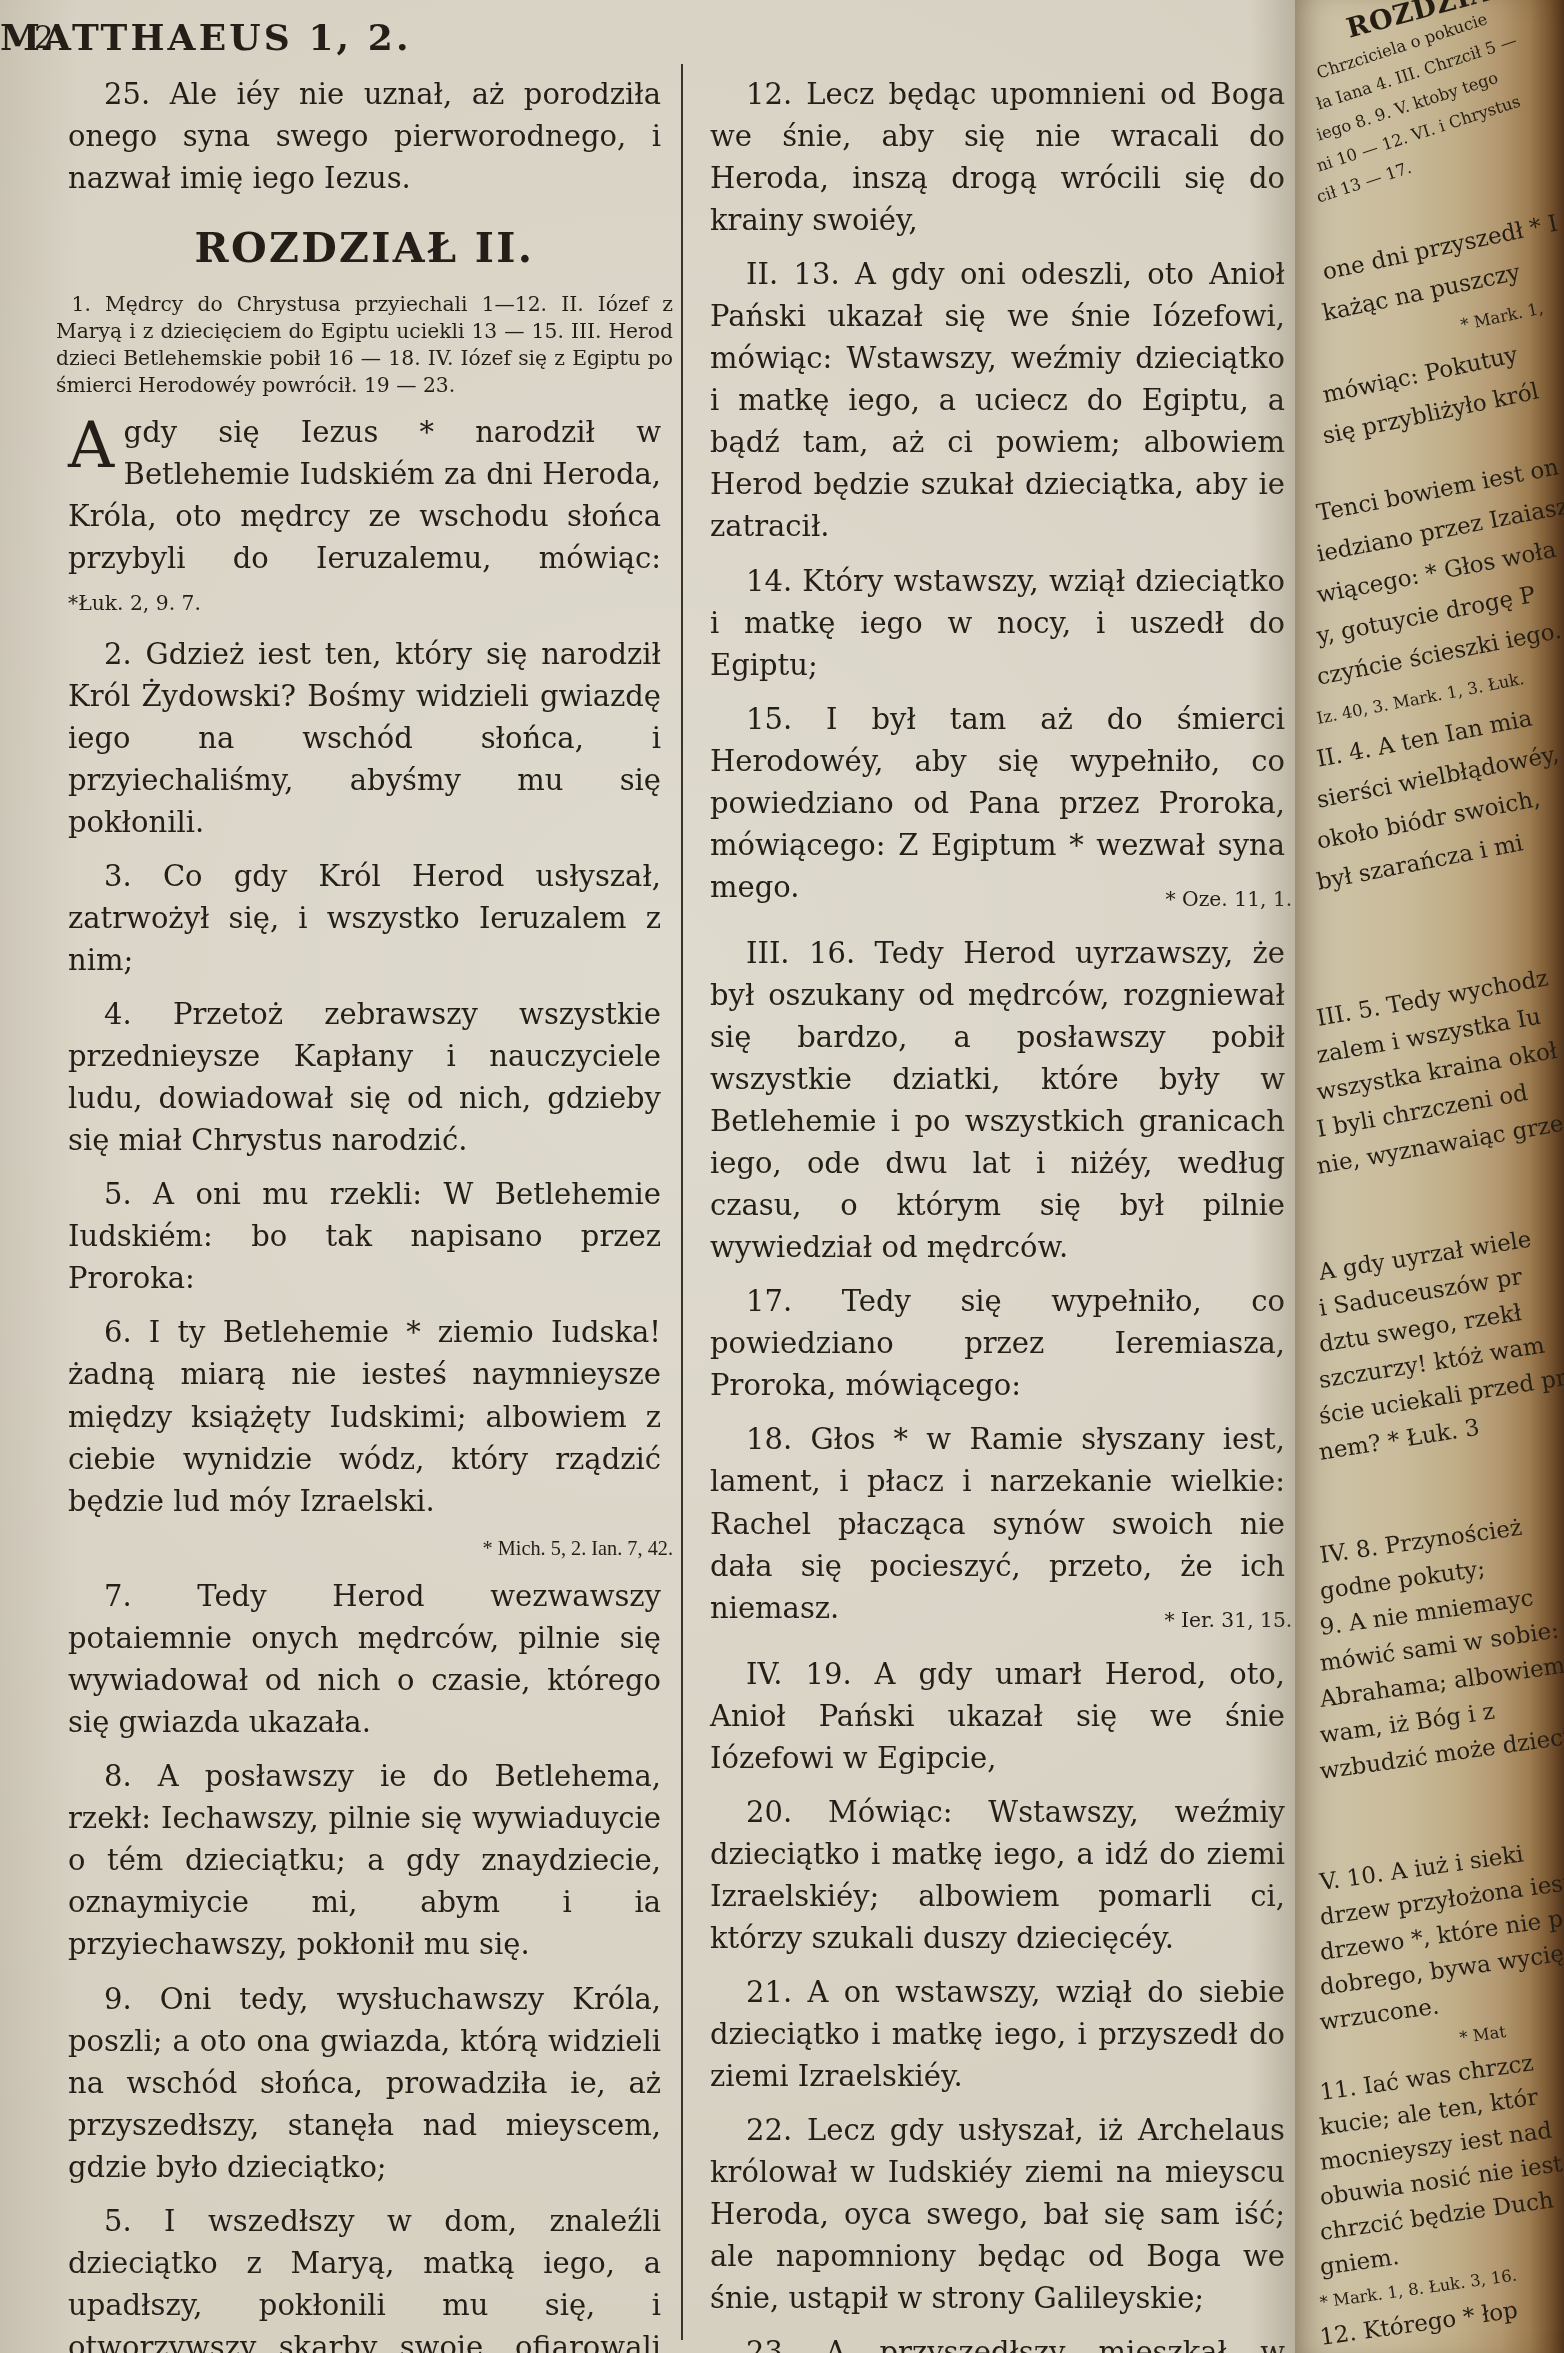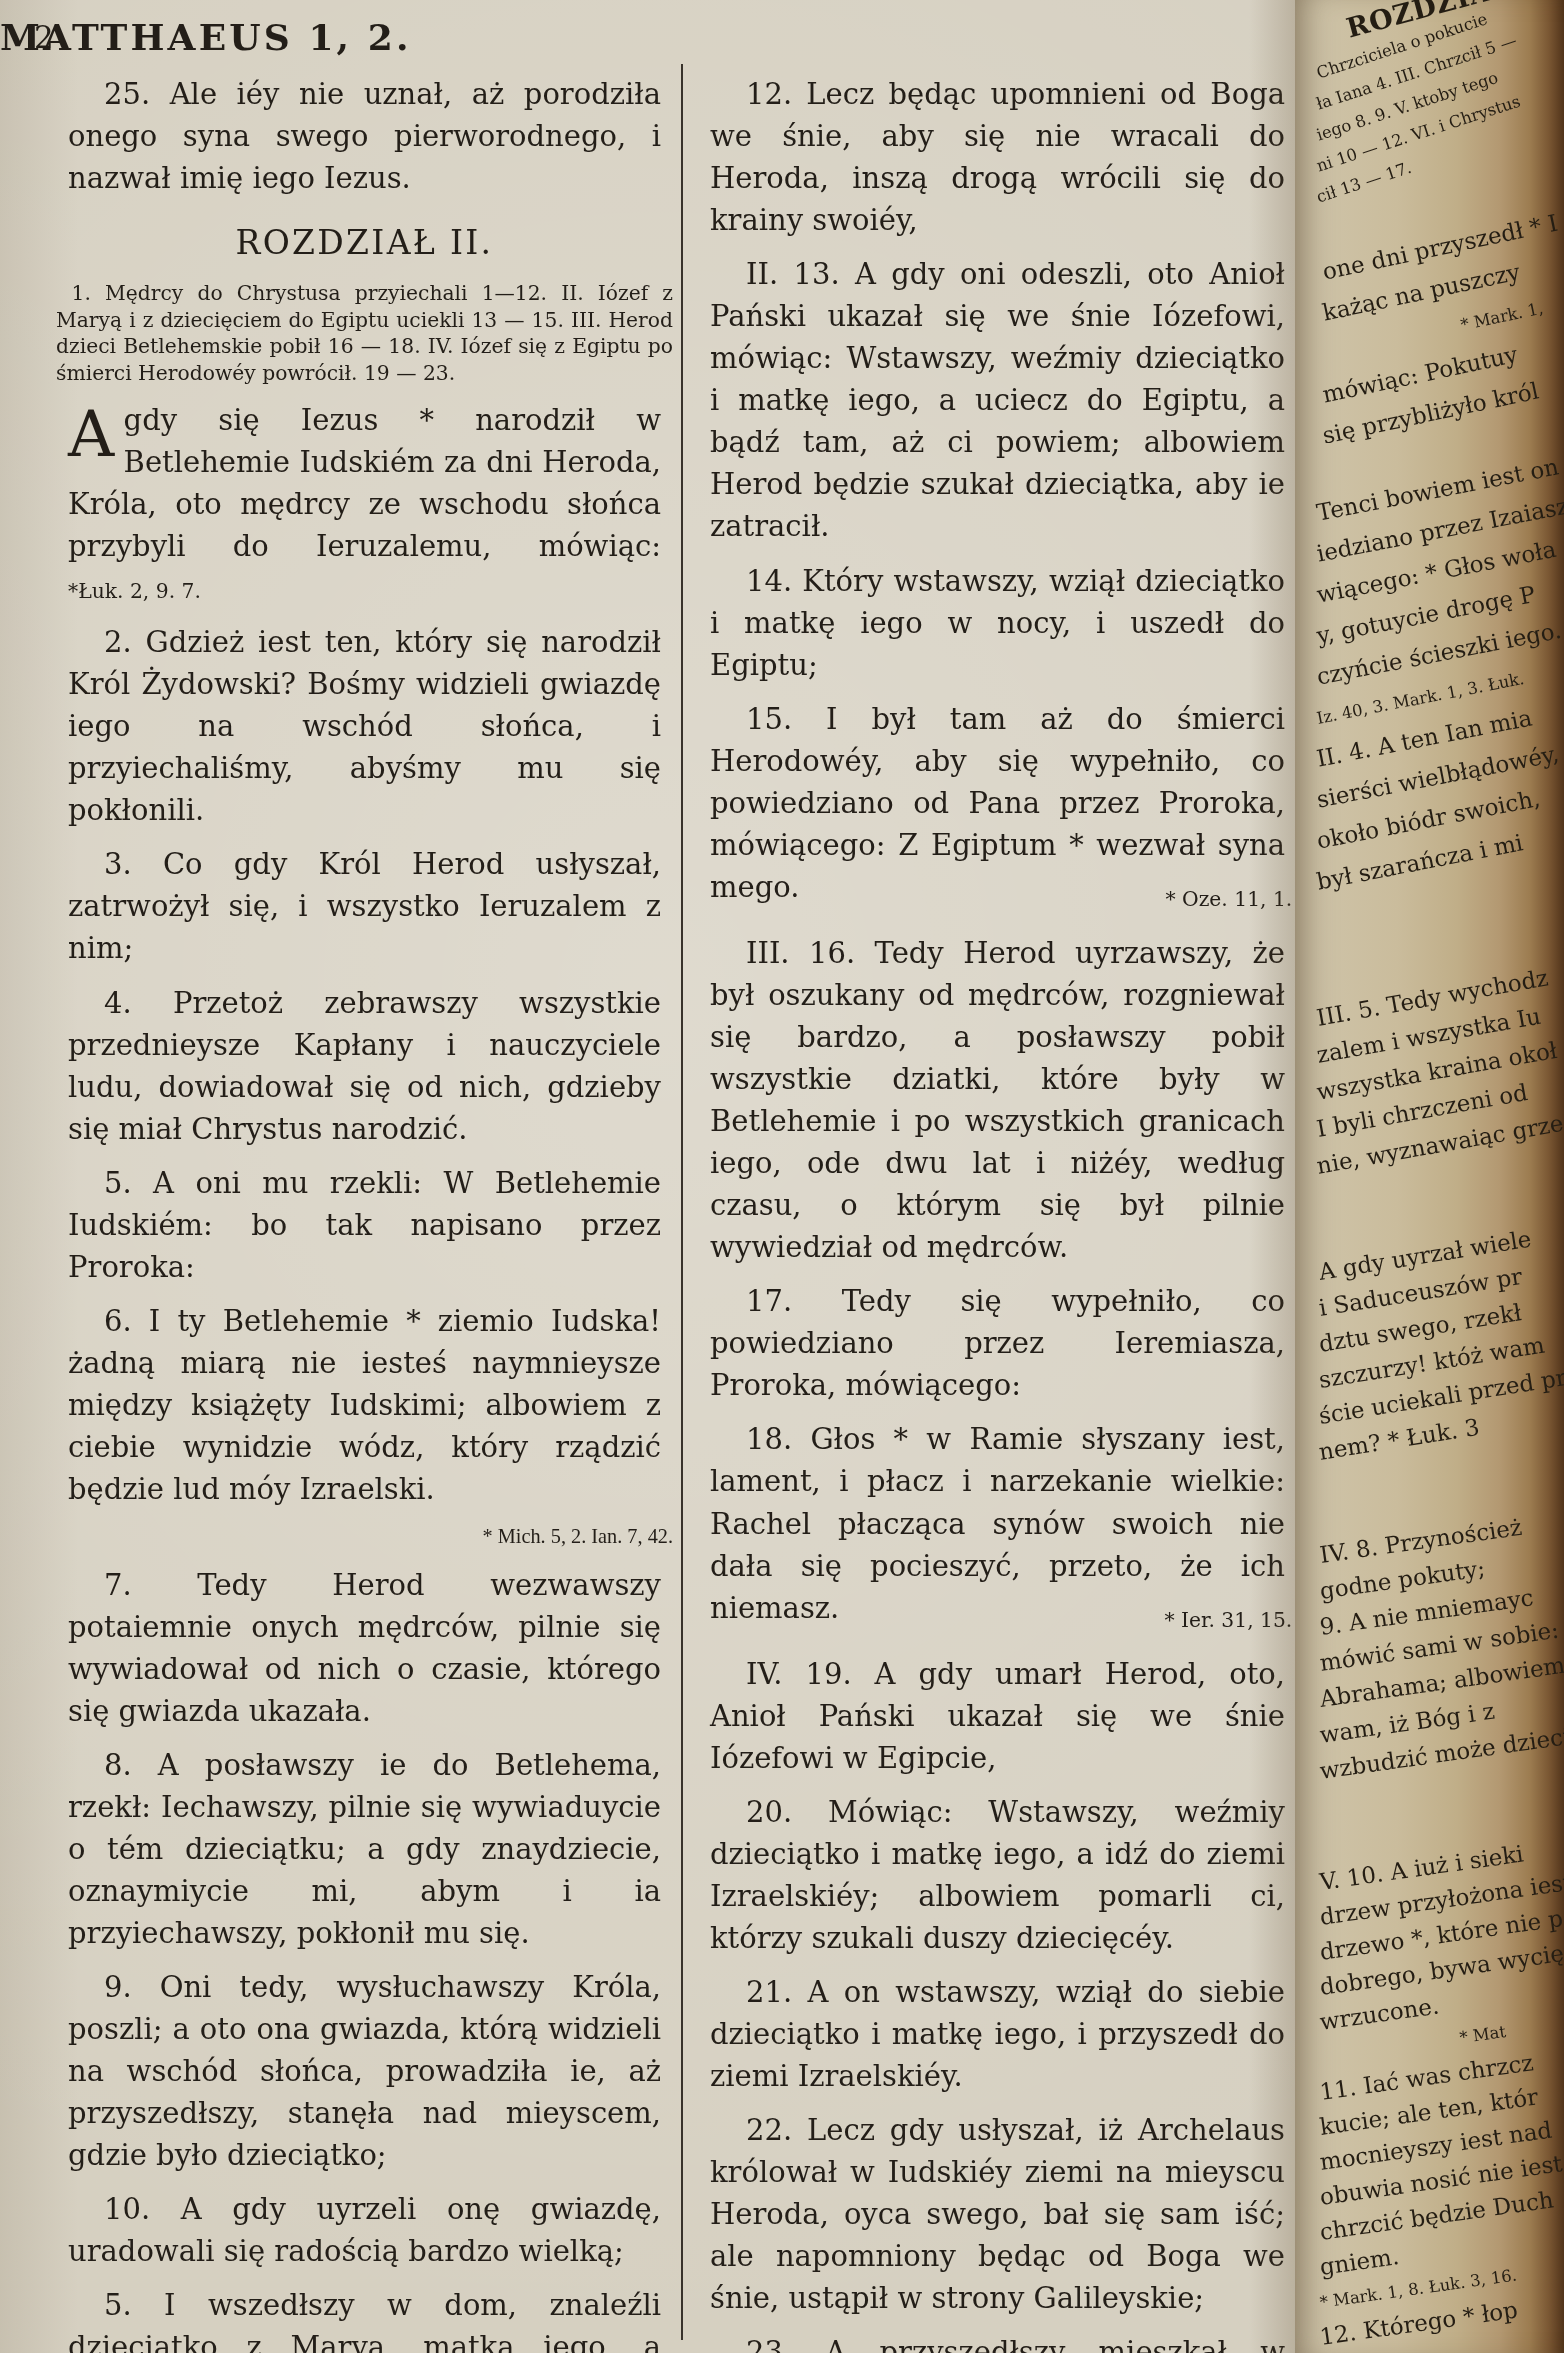--- a/index.html
+++ b/index.html
@@ -31,21 +31,21 @@
   .divider {
     position: absolute; left: 681px; top: 64px;
     width: 1.6px; height: 2276px; background: #38322b;
   }
 
   .verse { margin: 12px; text-align: justify; text-indent: 36px; }
   .no-indent { text-indent: 0; }
 
   .chapter-heading {
     margin: 20.3px 0 12.5px; text-align: center;
-    font-size: 33px; font-weight: normal; letter-spacing: 2.3px;
+    font-size: 41px; font-weight: bold; letter-spacing: 2.3px;
   }
   .summary {
     margin: 0 0 7.8px; font-size: 20.3px; line-height: 1.32;
     text-align: justify; text-indent: 15.6px;
   }
 
   .dropcap {
     float: left; font-size: 64px; line-height: 61px;
     margin: 4.7px 9.4px 0 0;
   }
@@ -121,21 +121,20 @@
     </p>
     <p class="verse">2. Gdzież iest ten, który się narodził Król Żydowski? Bośmy widzieli gwiazdę iego na wschód słońca, i przyiechaliśmy, abyśmy mu się pokłonili.</p>
     <p class="verse">3. Co gdy Król Herod usłyszał, zatrwożył się, i wszystko Ieruzalem z nim;</p>
     <p class="verse">4. Przetoż zebrawszy wszystkie przednieysze Kapłany i nauczyciele ludu, dowiadował się od nich, gdzieby się miał Chrystus narodzić.</p>
     <p class="verse">5. A oni mu rzekli: W Betlehemie Iudskiém: bo tak napisano przez Proroka:</p>
     <p class="verse">6. I ty Betlehemie * ziemio Iudska! żadną miarą nie iesteś naymnieysze między książęty Iudskimi; albowiem z ciebie wynidzie wódz, który rządzić będzie lud móy Izraelski.</p>
     <p class="ref-line">* Mich. 5, 2. Ian. 7, 42.</p>
     <p class="verse">7. Tedy Herod wezwawszy potaiemnie onych mędrców, pilnie się wywiadował od nich o czasie, którego się gwiazda ukazała.</p>
     <p class="verse">8. A posławszy ie do Betlehema, rzekł: Iechawszy, pilnie się wywiaduycie o tém dzieciątku; a gdy znaydziecie, oznaymiycie mi, abym i ia przyiechawszy, pokłonił mu się.</p>
     <p class="verse">9. Oni tedy, wysłuchawszy Króla, poszli; a oto ona gwiazda, którą widzieli na wschód słońca, prowadziła ie, aż przyszedłszy, stanęła nad mieyscem, gdzie było dzieciątko;</p>
-    <p class="verse">10. A gdy uyrzeli onę gwiazdę, uradowali się radością bardzo wielką;</p>
     <p class="verse">5. I wszedłszy w dom, znaleźli dzieciątko z Maryą, matką iego, a upadłszy, pokłonili mu się, i otworzywszy skarby swoie, ofiarowali mu dary, złoto i kadzidło i myrrę.</p>
   </div>
 
   <div class="col col-right">
     <p class="verse">12. Lecz będąc upomnieni od Boga we śnie, aby się nie wracali do Heroda, inszą drogą wrócili się do krainy swoiéy,</p>
     <p class="verse">II. 13. A gdy oni odeszli, oto Anioł Pański ukazał się we śnie Iózefowi, mówiąc: Wstawszy, weźmiy dzieciątko i matkę iego, a uciecz do Egiptu, a bądź tam, aż ci powiem; albowiem Herod będzie szukał dzieciątka, aby ie zatracił.</p>
     <p class="verse">14. Który wstawszy, wziął dzieciątko i matkę iego w nocy, i uszedł do Egiptu;</p>
     <p class="verse">15. I był tam aż do śmierci Herodowéy, aby się wypełniło, co powiedziano od Pana przez Proroka, mówiącego: Z Egiptum * wezwał syna mego.</p>
     <p class="ref-pull">* Oze. 11, 1.</p>
     <p class="verse">III. 16. Tedy Herod uyrzawszy, że był oszukany od mędrców, rozgniewał się bardzo, a posławszy pobił wszystkie dziatki, które były w Betlehemie i po wszystkich granicach iego, ode dwu lat i niżéy, według czasu, o którym się był pilnie wywiedział od mędrców.</p>

